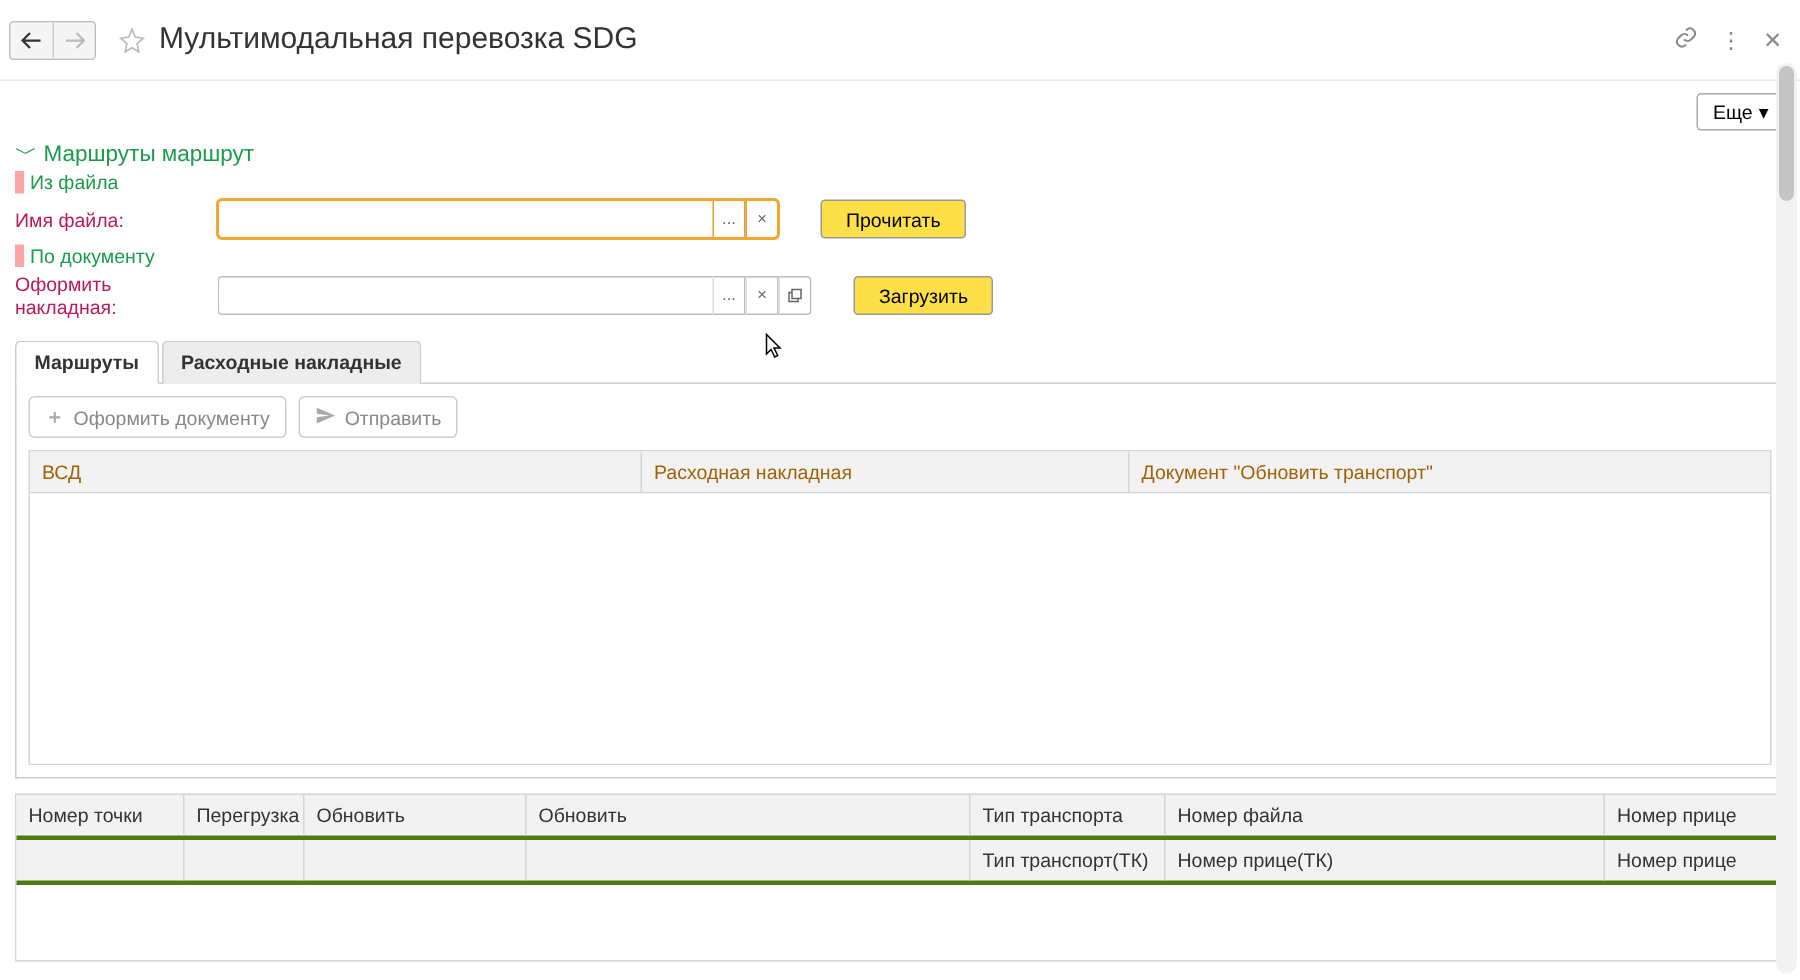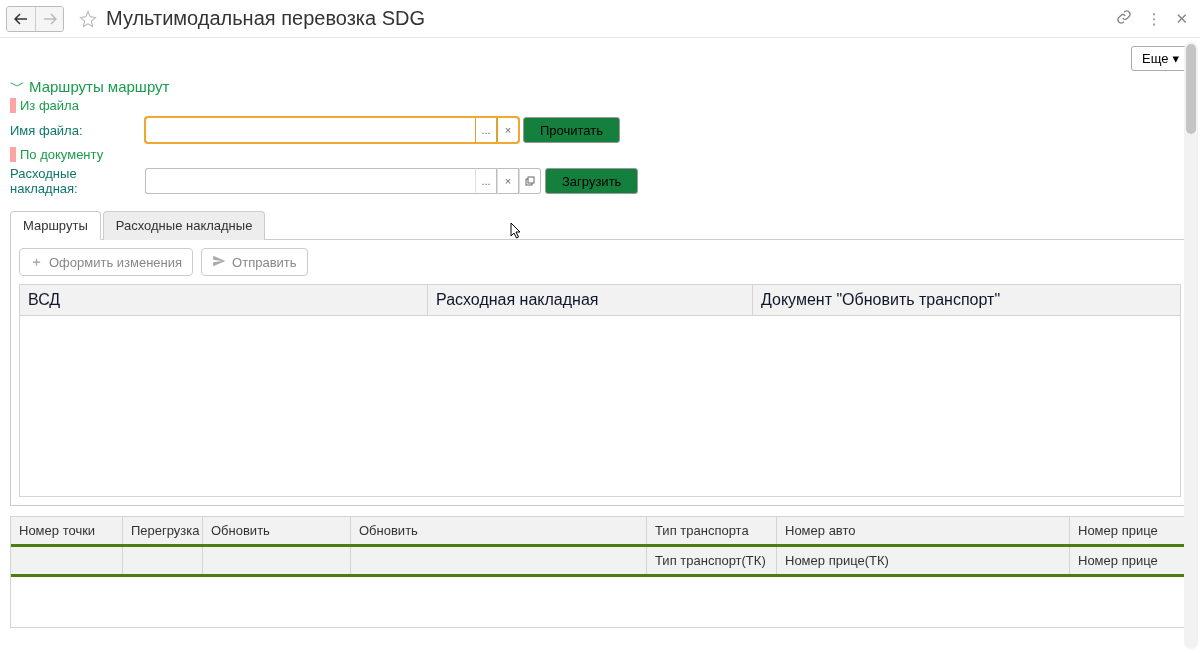--- a/index.html
+++ b/index.html
@@ -9,21 +9,21 @@
     color: #333;
     background: #fff;
     width: 1200px;
     height: 653px;
     overflow: hidden;
     position: relative;
   }
   .titlebar {
     display: flex;
     align-items: center;
-    height: 38px;
+    height: 54px;
     border-bottom: 1px solid #e8e8e8;
     padding: 0 6px;
   }
   .nav-group {
     display: flex;
     border: 1px solid #bbb;
     border-radius: 3px;
     overflow: hidden;
     margin-right: 6px;
   }
@@ -100,21 +100,21 @@
     padding-left: 4px;
     margin: 2px 0 4px 0;
   }
   .form-row {
     display: flex;
     align-items: center;
     margin: 4px 0;
   }
   .form-label {
     width: 135px;
-    color: #0f766e;
+    color: #be185d;
   }
   .input-group {
     display: flex;
     align-items: stretch;
     height: 26px;
   }
   .input-main {
     border: 1px solid #bdbdbd;
     border-right: none;
     border-top-left-radius: 3px;
@@ -143,33 +143,34 @@
     justify-content: center;
     cursor: pointer;
     font-size: 11px;
     color: #666;
   }
   .mini-btn.last {
     border-top-right-radius: 3px;
     border-bottom-right-radius: 3px;
   }
   .action-btn {
-    margin-left: 4px;
+    margin-left: 28px;
     height: 26px;
     padding: 0 16px;
     border: 1px solid #999;
-    background: #15803d;
+    background: #fde047;
     border-radius: 3px;
     cursor: pointer;
     font-size: 13px;
   }
   .tabs {
     display: flex;
     margin: 14px 10px 0 10px;
     border-bottom: 1px solid #ccc;
+    font-weight: bold;
   }
   .tab {
     padding: 6px 12px;
     border: 1px solid #ccc;
     border-bottom: none;
     background: #ededed;
     margin-right: 2px;
     border-top-left-radius: 4px;
     border-top-right-radius: 4px;
     cursor: pointer;
@@ -210,22 +211,22 @@
     border: 1px solid #d4d4d4;
   }
   .table-header {
     display: flex;
     background: #f2f2f2;
     border-bottom: 1px solid #d4d4d4;
   }
   .th {
     padding: 6px 8px;
     border-right: 1px solid #d4d4d4;
-    font-size: 16px;
-    color: #0f172a;
+    font-size: 13px;
+    color: #a16207;
   }
   .th:last-child { border-right: none; }
   .table-body {
     height: 180px;
     background: #fff;
   }
   .table2 {
     margin: 10px 10px 0 10px;
     border: 1px solid #d4d4d4;
   }
@@ -326,21 +327,21 @@
     <div class="input-group focused">
       <input class="input-main" value="" style="">
       <div class="mini-btn">...</div>
       <div class="mini-btn last">×</div>
     </div>
     <button class="action-btn">Прочитать</button>
   </div>
 
   <div class="sub-header">По документу</div>
   <div class="form-row">
-    <div class="form-label">Расходные накладная:</div>
+    <div class="form-label">Оформить накладная:</div>
     <div class="input-group">
       <input class="input-main" value="" style="">
       <div class="mini-btn">...</div>
       <div class="mini-btn">×</div>
       <div class="mini-btn last">
         <svg width="10" height="10" viewBox="0 0 10 10">
             <rect x="1" y="3" width="6" height="6" fill="none" stroke="#666"></rect>
             <rect x="3" y="1" width="6" height="6" fill="#fff" stroke="#666"></rect>
           </svg>
       </div>
@@ -351,21 +352,21 @@
 
 <div class="tabs">
   <div class="tab active">Маршруты</div>
   <div class="tab">Расходные накладные</div>
 </div>
 
 <div class="tab-content">
   <div class="tab-toolbar">
     <div class="toolbar-btn">
       <span style="color:#aaa;font-weight:bold;">＋</span>
-      <span>Оформить изменения</span>
+      <span>Оформить документу</span>
     </div>
     <div class="toolbar-btn">
       <span>
         <svg width="14" height="14" viewBox="0 0 24 24">
             <path d="M2 21l21-9L2 3v7l15 2-15 2z" fill="#aaa"></path>
           </svg>
       </span>
       <span>Отправить</span>
     </div>
   </div>
@@ -379,21 +380,21 @@
   </div>
 </div>
 
 <div class="table2">
   <div class="row">
     <div class="cell" style="width:112px">Номер точки</div>
     <div class="cell" style="width:80px">Перегрузка</div>
     <div class="cell" style="width:148px">Обновить</div>
     <div class="cell" style="width:296px">Обновить</div>
     <div class="cell" style="width:130px">Тип транспорта</div>
-    <div class="cell" style="width:293px">Номер авто</div>
+    <div class="cell" style="width:293px">Номер файла</div>
     <div class="cell" style="flex:1;border-right:none">Номер прице</div>
   </div>
   <div class="row">
     <div class="cell" style="width:112px"></div>
     <div class="cell" style="width:80px"></div>
     <div class="cell" style="width:148px"></div>
     <div class="cell" style="width:296px"></div>
     <div class="cell" style="width:130px">Тип транспорт(ТК)</div>
     <div class="cell" style="width:293px">Номер прице(ТК)</div>
     <div class="cell" style="flex:1;border-right:none">Номер прице</div>

